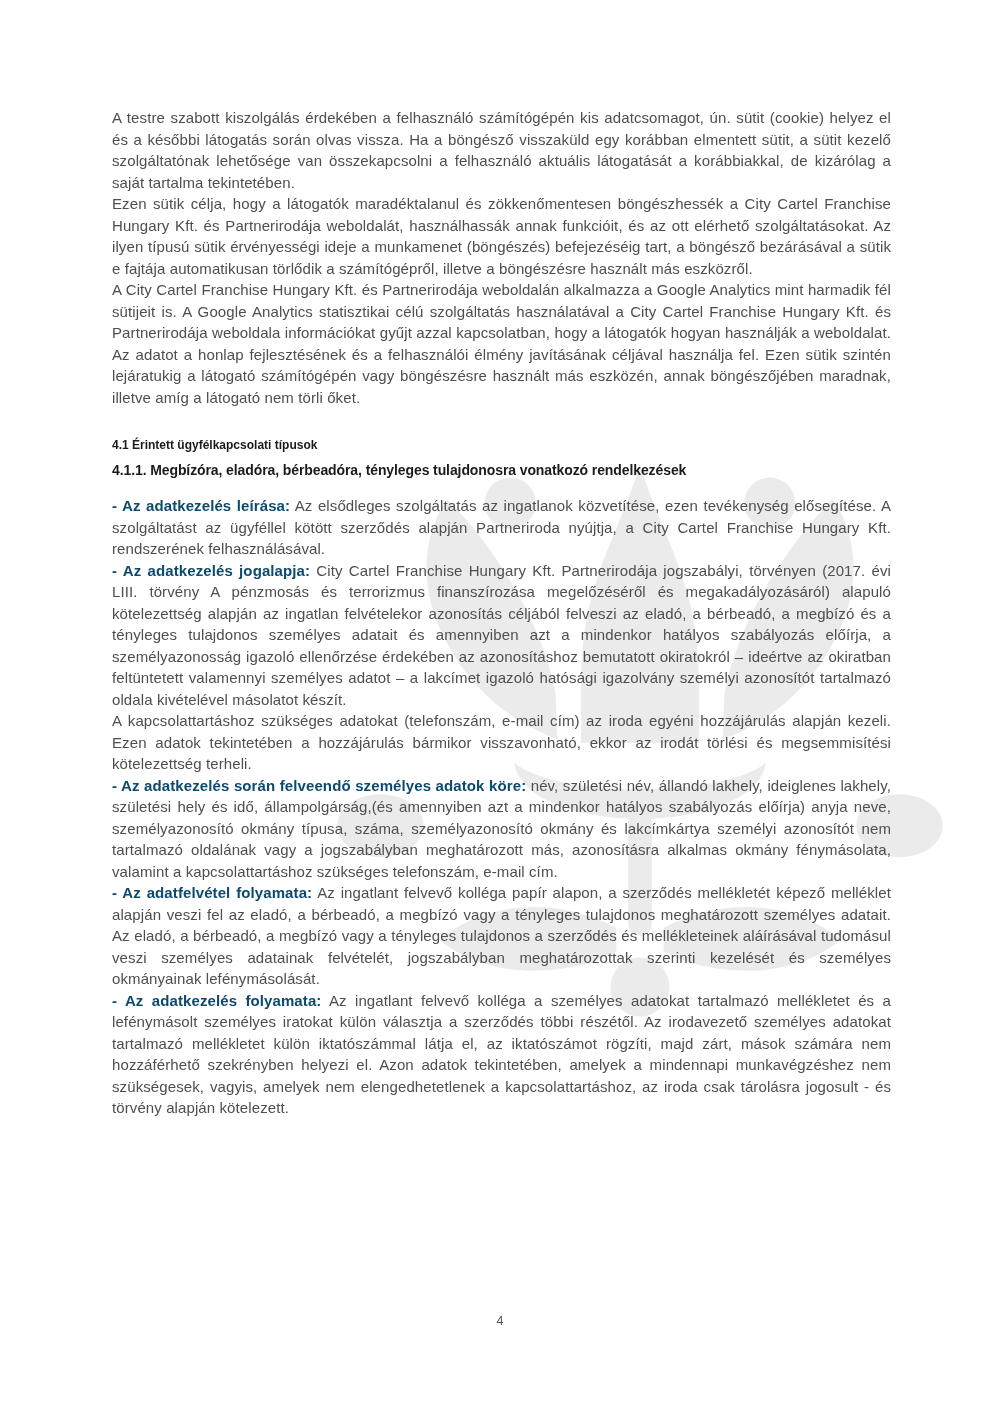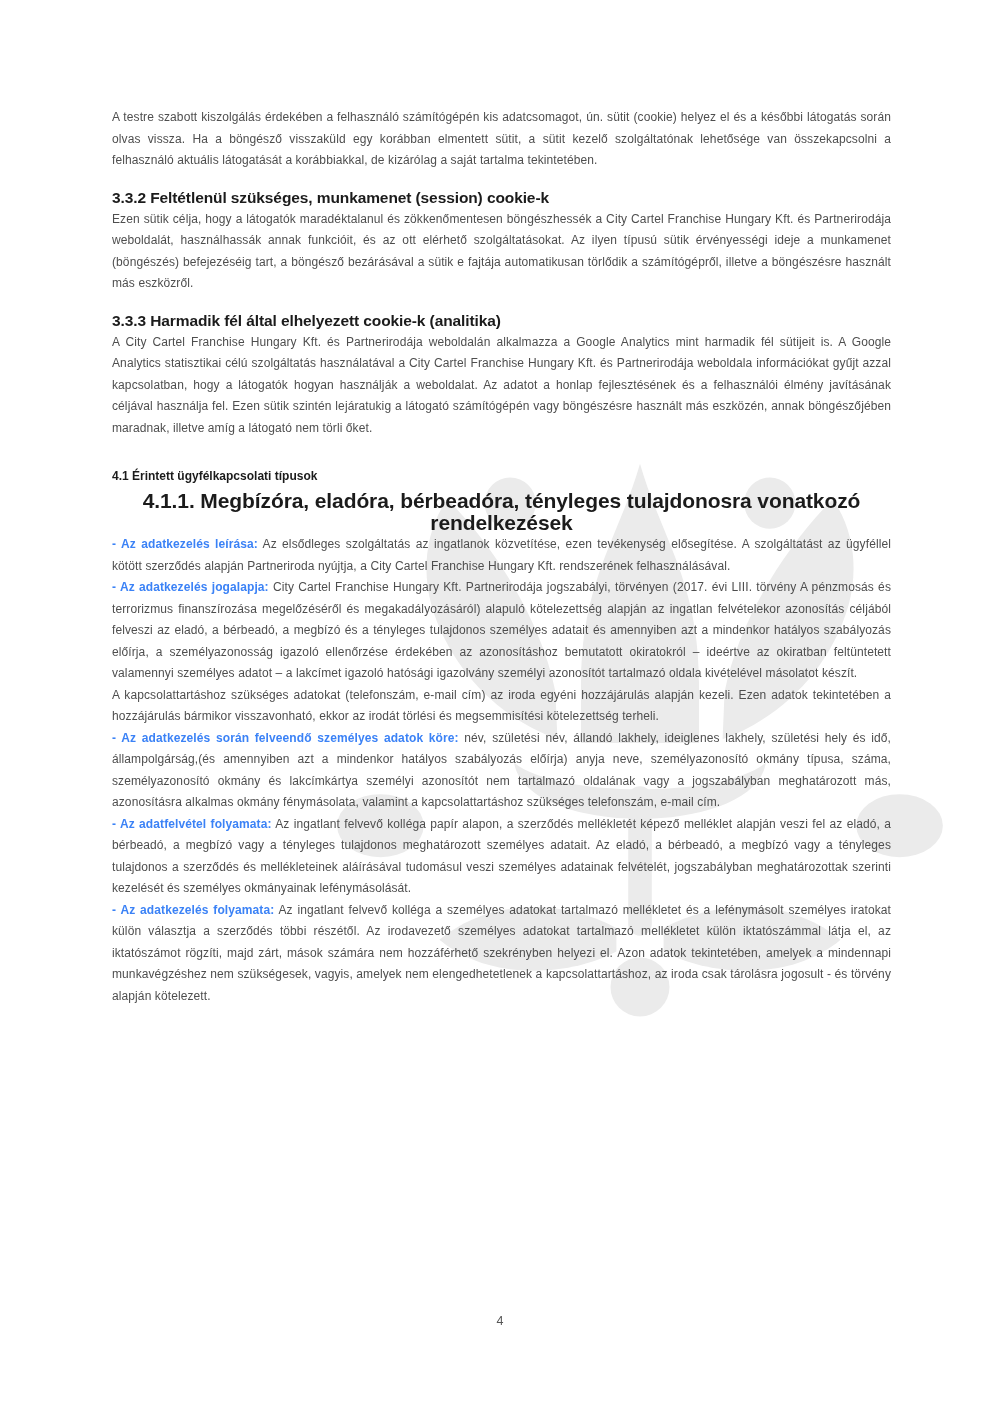--- a/index.html
+++ b/index.html
@@ -24,29 +24,29 @@
   .watermark * { fill: #ebebeb; }
   .content {
     position: absolute;
     left: 112px;
     top: 107px;
     width: 779px;
     z-index: 1;
   }
   p.body {
     margin: 0;
-    font-size: 12px;
+    font-size: 15px;
     line-height: 21.5px;
     font-weight: 400;
     color: #4e4e4e;
     text-align: justify;
     letter-spacing: 0.1px;
   }
   p.body strong.lead {
-    color: #3b82f6;
+    color: #0c4a6e;
     font-weight: 700;
   }
   .h-sub {
     margin: 15px 0 0 0;
     font-size: 15.5px;
     line-height: 22px;
     font-weight: 800;
     color: #1b1b1b;
     letter-spacing: -0.1px;
   }
@@ -60,27 +60,26 @@
     letter-spacing: 0.2px;
   }
   .h-mid {
     margin: 26px 0 0 0;
     font-size: 12px;
     line-height: 23px;
     font-weight: 800;
     color: #1b1b1b;
   }
   .h-sub2 {
-    margin: 2px 0 0 0;
-    font-size: 21px;
+    margin: 2px 0 14px 0;
+    font-size: 14px;
     line-height: 22px;
     font-weight: 800;
     color: #1b1b1b;
     letter-spacing: -0.1px;
-    text-align: center;
   }
   .footer {
     position: absolute;
     top: 1314px;
     left: 0;
     width: 100%;
     text-align: center;
     font-size: 12.5px;
     color: #565656;
     z-index: 1;
@@ -103,24 +102,22 @@
     <path d="M182,242 C212,226 248,228 272,248 C246,270 204,266 182,254 Z"></path>
     <circle cx="170" cy="272" r="15"></circle>
     <ellipse cx="38" cy="190" rx="22" ry="16"></ellipse>
     <ellipse cx="302" cy="190" rx="22" ry="16"></ellipse>
   </svg>
 
   <div class="content">
 
     <p class="body">A testre szabott kiszolgálás érdekében a felhasználó számítógépén kis adatcsomagot, ún. sütit (cookie) helyez el és a későbbi látogatás során olvas vissza. Ha a böngésző visszaküld egy korábban elmentett sütit, a sütit kezelő szolgáltatónak lehetősége van összekapcsolni a felhasználó aktuális látogatását a korábbiakkal, de kizárólag a saját tartalma tekintetében.</p>
 
-    <h3 class="h-sub">3.3.2 Feltétlenül szükséges, munkamenet (session) cookie-k</h3>
     <p class="body">Ezen sütik célja, hogy a látogatók maradéktalanul és zökkenőmentesen böngészhessék a City Cartel Franchise Hungary Kft. és Partnerirodája weboldalát, használhassák annak funkcióit, és az ott elérhető szolgáltatásokat. Az ilyen típusú sütik érvényességi ideje a munkamenet (böngészés) befejezéséig tart, a böngésző bezárásával a sütik e fajtája automatikusan törlődik a számítógépről, illetve a böngészésre használt más eszközről.</p>
 
-    <h3 class="h-sub">3.3.3 Harmadik fél által elhelyezett cookie-k (analitika)</h3>
     <p class="body">A City Cartel Franchise Hungary Kft. és Partnerirodája weboldalán alkalmazza a Google Analytics mint harmadik fél sütijeit is. A Google Analytics statisztikai célú szolgáltatás használatával a City Cartel Franchise Hungary Kft. és Partnerirodája weboldala információkat gyűjt azzal kapcsolatban, hogy a látogatók hogyan használják a weboldalat. Az adatot a honlap fejlesztésének és a felhasználói élmény javításának céljával használja fel. Ezen sütik szintén lejáratukig a látogató számítógépén vagy böngészésre használt más eszközén, annak böngészőjében maradnak, illetve amíg a látogató nem törli őket.</p>
 
 
     <h2 class="h-mid">4.1 Érintett ügyfélkapcsolati típusok</h2>
     <h3 class="h-sub2">4.1.1.  Megbízóra, eladóra, bérbeadóra, tényleges tulajdonosra vonatkozó rendelkezések</h3>
 
     <p class="body"><strong class="lead">- Az adatkezelés leírása:</strong><span> Az elsődleges szolgáltatás az ingatlanok közvetítése, ezen tevékenység elősegítése. A szolgáltatást az ügyféllel kötött szerződés alapján Partneriroda nyújtja, a City Cartel Franchise Hungary Kft. rendszerének felhasználásával.</span></p>
 
     <p class="body"><strong class="lead">- Az adatkezelés jogalapja:</strong><span> City Cartel Franchise Hungary Kft. Partnerirodája jogszabályi, törvényen (2017. évi LIII. törvény A pénzmosás és terrorizmus finanszírozása megelőzéséről és megakadályozásáról) alapuló kötelezettség alapján az ingatlan felvételekor azonosítás céljából felveszi az eladó, a bérbeadó, a megbízó és a tényleges tulajdonos személyes adatait és amennyiben azt a mindenkor hatályos szabályozás előírja, a személyazonosság igazoló ellenőrzése érdekében az azonosításhoz bemutatott okiratokról – ideértve az okiratban feltüntetett valamennyi személyes adatot – a lakcímet igazoló hatósági igazolvány személyi azonosítót tartalmazó oldala kivételével másolatot készít.</span></p>
 

